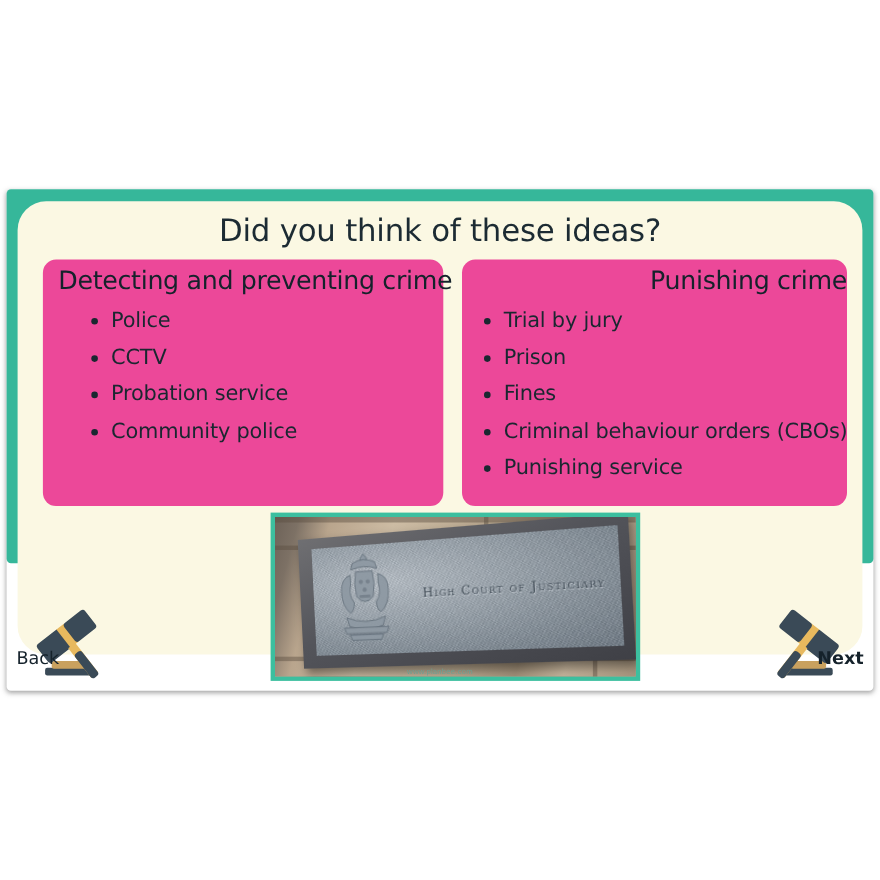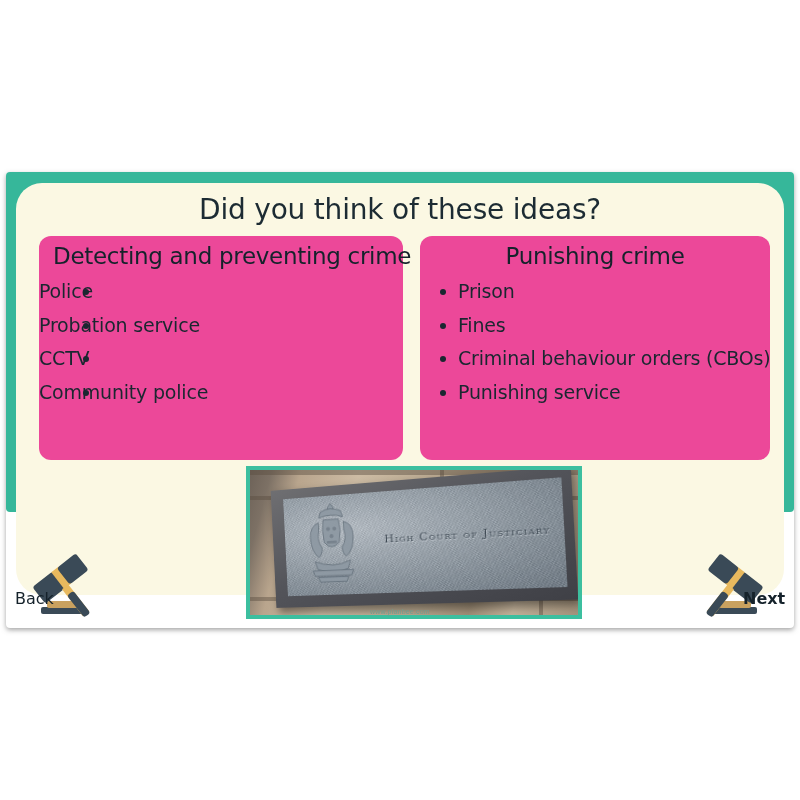--- a/index.html
+++ b/index.html
@@ -70,41 +70,42 @@
     background: #ec4899;
     border-radius: 12px;
     box-sizing: border-box;
     top: 53px;
     height: 224px;
   }
   #box-left  { left: 23px;  width: 364px; }
   #box-right { left: 404px; width: 350px; }
 
   .col-heading {
-    text-align: center;
+    text-align: right;
     font-size: 23px;
     color: #15222b;
     font-family: "DejaVu Sans", sans-serif;
     padding-top: 7px;
     letter-spacing: -0.3px;
     white-space: nowrap;
   }
   #box-left .col-heading { text-align: left; padding-left: 14px; }
 
   .col-list {
     list-style: none;
     margin: 0;
     padding: 6px 0 0 0;
   }
   .col-list li {
     position: relative;
     font-size: 19px;
     color: #1a2730;
     font-family: "DejaVu Sans", sans-serif;
     line-height: 33.5px;
+    padding-left: 62px;
     letter-spacing: -0.2px;
     white-space: nowrap;
   }
   #box-right .col-list li { padding-left: 38px; }
   .col-list li::before {
     content: "";
     position: absolute;
     left: 44px;
     top: 14px;
     width: 6px;
@@ -240,29 +241,30 @@
 <div id="slide">
 
   <div id="panel">
 
     <div id="slide-title">Did you think of these ideas?</div>
 
     <div class="col-box" id="box-left">
       <div class="col-heading">Detecting and preventing crime</div>
       <ul class="col-list">
         <li>Police</li>
+        <li>CCTV</li>
         <li>Probation service</li>
-        <li>CCTV</li>
         <li>Community police</li>
       </ul>
     </div>
 
     <div class="col-box" id="box-right">
       <div class="col-heading">Punishing crime</div>
       <ul class="col-list">
+        <li>Trial by jury</li>
         <li>Prison</li>
         <li>Fines</li>
         <li>Criminal behaviour orders (CBOs)</li>
         <li>Punishing service</li>
       </ul>
     </div>
 
     <div id="photo-frame">
       <div id="photo">
         <div id="wall"></div>

